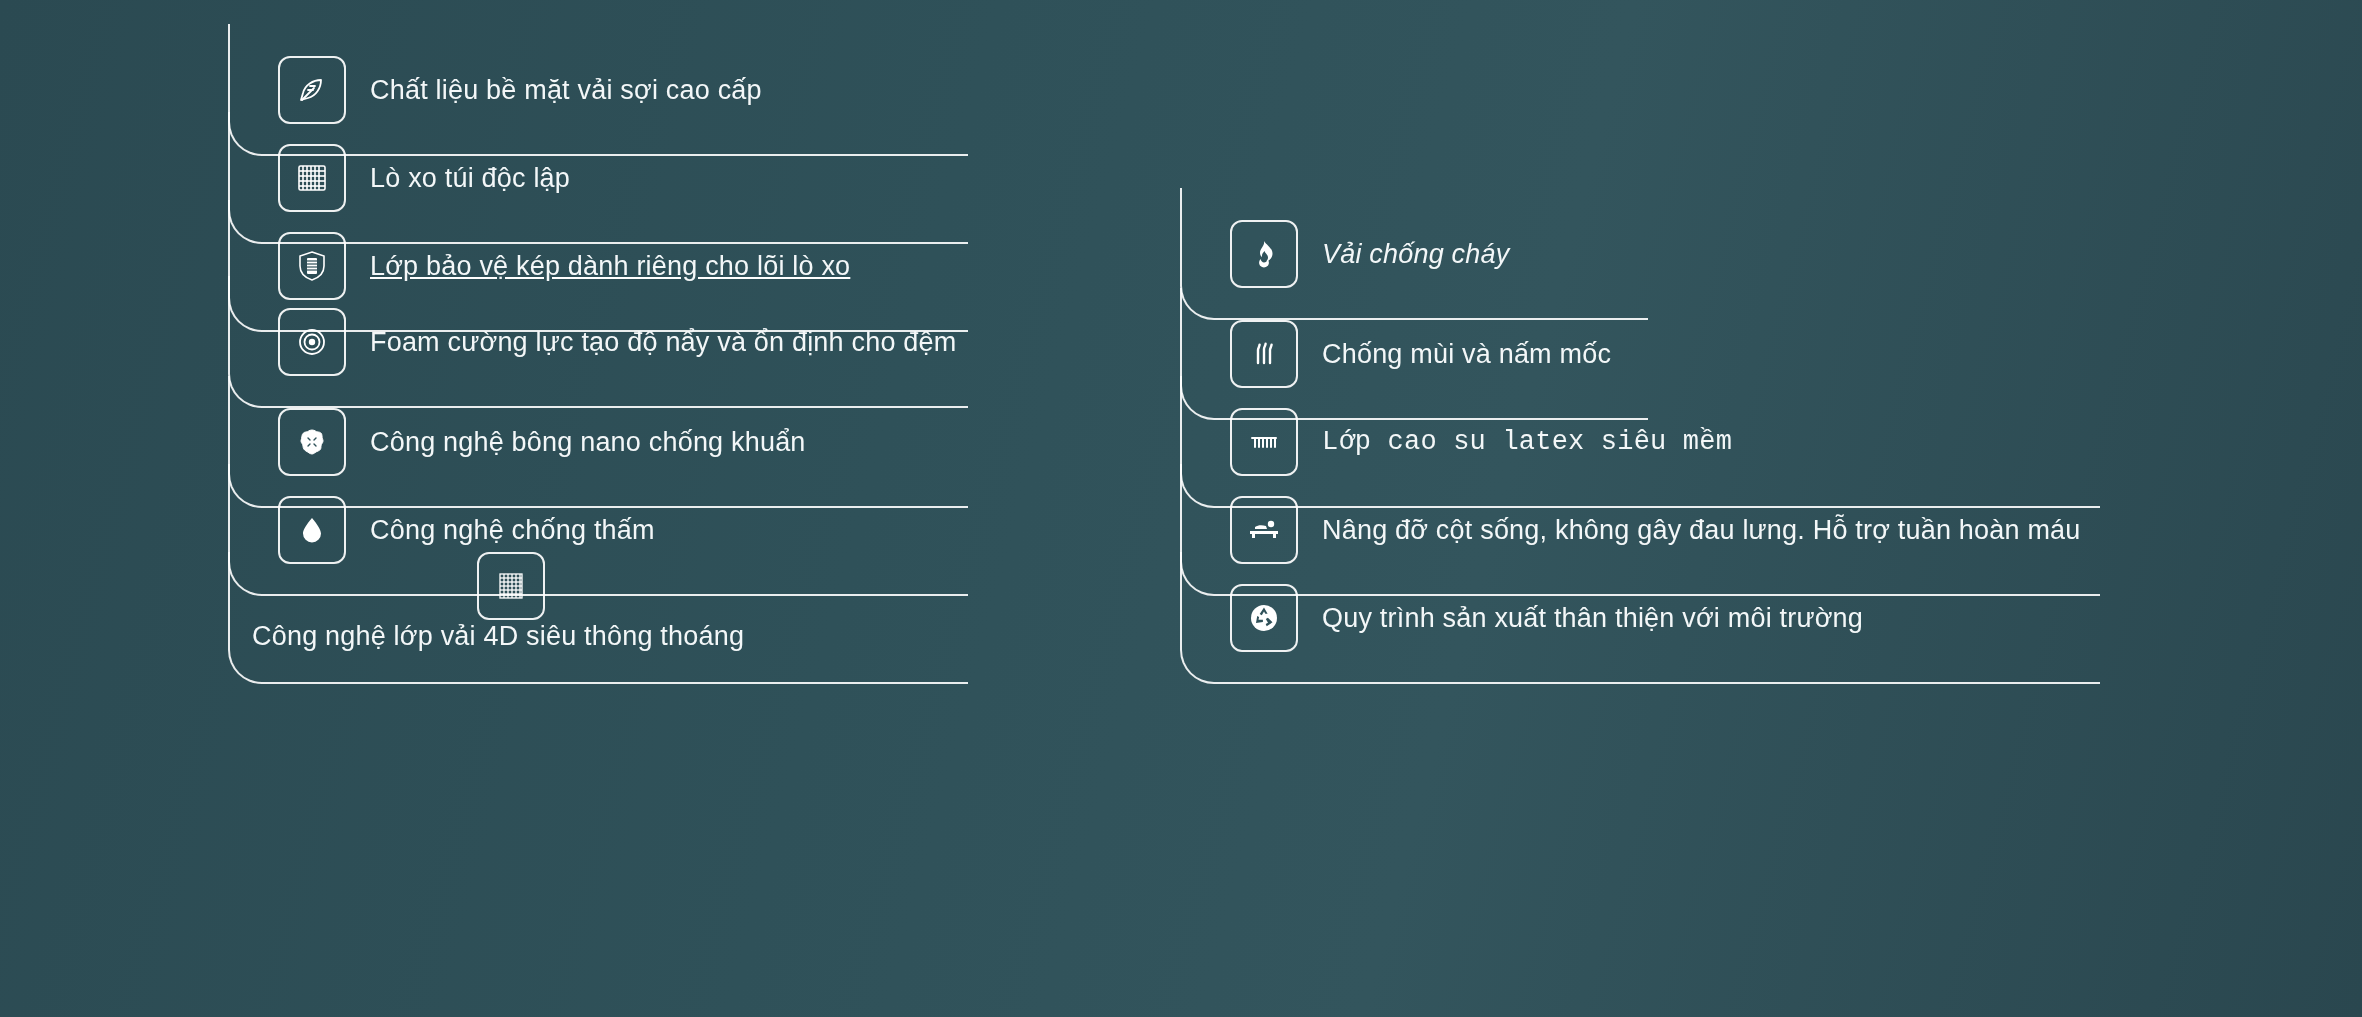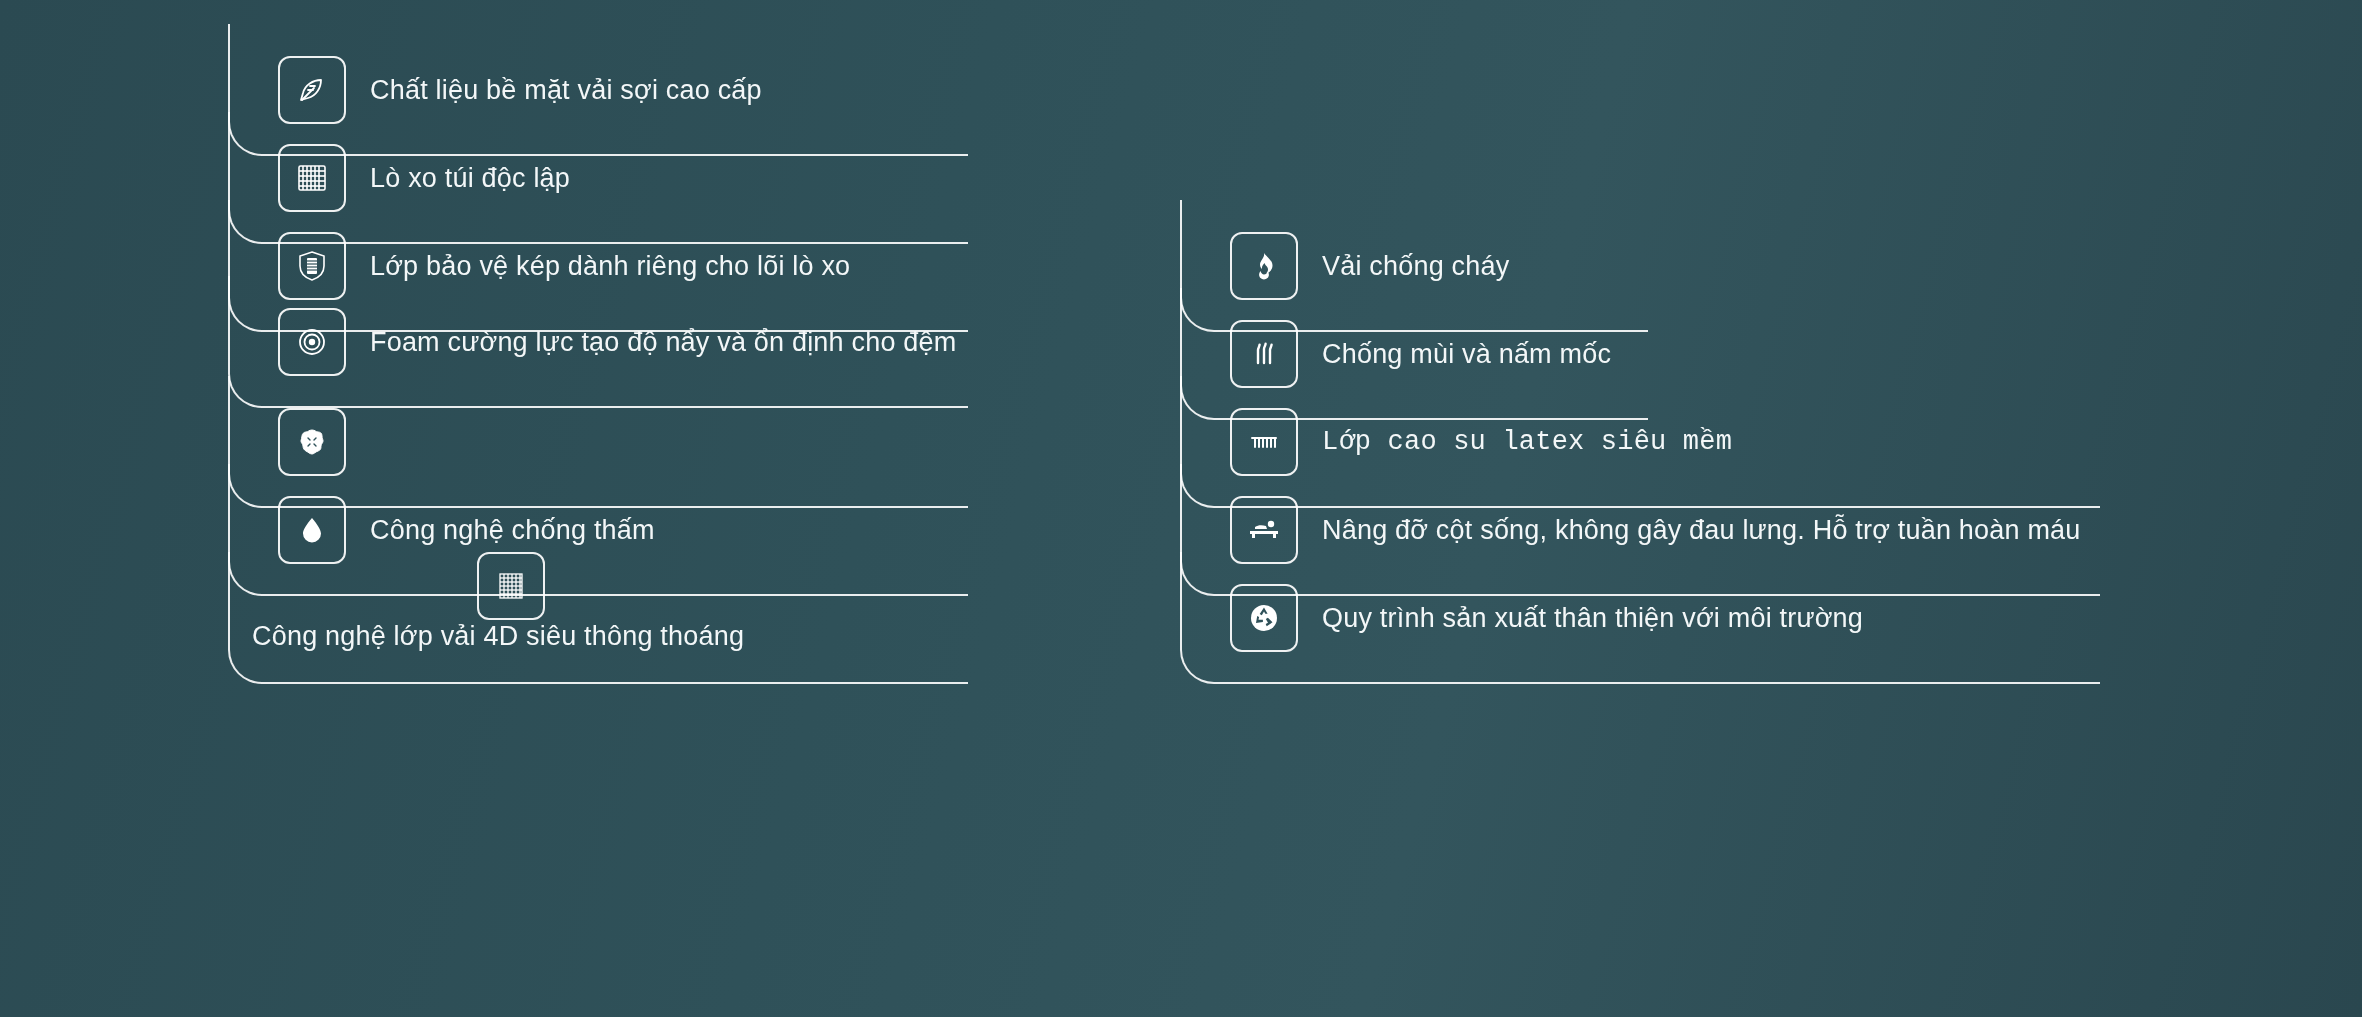--- a/index.html
+++ b/index.html
@@ -103,21 +103,21 @@
           <line x1="26" y1="7" x2="26" y2="31"></line>
           <line x1="6" y1="12" x2="32" y2="12"></line>
           <line x1="6" y1="17" x2="32" y2="17"></line>
           <line x1="6" y1="22" x2="32" y2="22"></line>
           <line x1="6" y1="27" x2="32" y2="27"></line>
         </svg>
       </div>
       <div class="feature-label">Lò xo túi độc lập</div>
     </div>
 
-    <div class="feature" style="top:200px;">
+    <div class="feature" style="top:200px;text-decoration:underline;">
       <div class="bracket" style="width:740px;"></div>
       <div class="icon-badge">
         <svg width="36" height="36" viewBox="0 0 36 36" fill="none" stroke="#ffffff" stroke-width="1.6">
           <path d="M18 4l12 4v10c0 8-6 12-12 14C12 30 6 26 6 18V8z"></path>
           <rect x="13" y="10" width="10" height="16" rx="1" fill="#ffffff" stroke="none"></rect>
           <line x1="13" y1="13" x2="23" y2="13" stroke="#2f5159" stroke-width="1.2"></line>
           <line x1="13" y1="16" x2="23" y2="16" stroke="#2f5159" stroke-width="1.2"></line>
           <line x1="13" y1="19" x2="23" y2="19" stroke="#2f5159" stroke-width="1.2"></line>
           <line x1="13" y1="22" x2="23" y2="22" stroke="#2f5159" stroke-width="1.2"></line>
         </svg>
@@ -138,20 +138,21 @@
     </div>
 
     <div class="feature" style="top:376px;">
       <div class="bracket" style="width:740px;"></div>
       <div class="icon-badge">
         <svg width="36" height="36" viewBox="0 0 36 36" fill="#ffffff" stroke="#ffffff" stroke-width="1">
           <path d="M18 6c3 0 4 2 6 2s4 1 4 4 1 3 1 5-2 3-2 5 0 4-3 5-4 3-6 3-4-2-6-3-3-3-3-5-2-3-2-5 1-3 1-5 2-4 4-4 3-2 6-2z"></path>
           <path d="M14 14l2 2M22 14l-2 2M14 22l2-2M22 22l-2-2" stroke="#2f5159" stroke-width="1.4" stroke-linecap="round"></path>
         </svg>
       </div>
+      <div class="feature-label">Công nghệ bông nano chống khuẩn</div>
     </div>
 
     <div class="feature" style="top:464px;">
       <div class="bracket" style="width:740px;"></div>
       <div class="icon-badge">
         <svg width="34" height="34" viewBox="0 0 34 34" fill="#ffffff">
           <path d="M17 5c0 0 9 10 9 15.5A9 9 0 0 1 8 20.5C8 15 17 5 17 5z"></path>
         </svg>
       </div>
       <div class="feature-label">Công nghệ chống thấm</div>
@@ -173,21 +174,21 @@
           <line x1="7" y1="22" x2="29" y2="22"></line>
           <line x1="7" y1="26" x2="29" y2="26"></line>
         </svg>
       </div>
       <div class="feature-label">Công nghệ lớp vải 4D siêu thông thoáng</div>
     </div>
   </div>
 
   <div class="column right">
 
-    <div class="feature" style="top:200px;">
+    <div class="feature" style="top:188px;font-style:italic;">
       <div class="bracket" style="width:468px;"></div>
       <div class="icon-badge">
         <svg width="34" height="34" viewBox="0 0 34 34" fill="#ffffff">
           <path d="M17 4c1 5-4 7-4 12a5.5 5.5 0 0 0 2 4.2c-.4-3 1.3-4.7 2.6-6.1.5 2.6 3.4 3.4 3.4 6.4 0 1.7-.9 3.1-2.1 4 3.8-.8 6.6-3.9 6.6-7.9C25.5 11 19.5 8 17 4z"></path>
           <path d="M13.5 22c-1 1.3-1.4 2.6-1.4 3.8 0 2.7 2.2 4.6 4.9 4.6s4.9-1.9 4.9-4.6c0-1-.3-2-.9-3-0.8 1.6-2.3 2.6-4 2.6-1.6 0-2.8-1.3-3.5-3.4z"></path>
         </svg>
       </div>
       <div class="feature-label">Vải chống cháy</div>
     </div>
 

